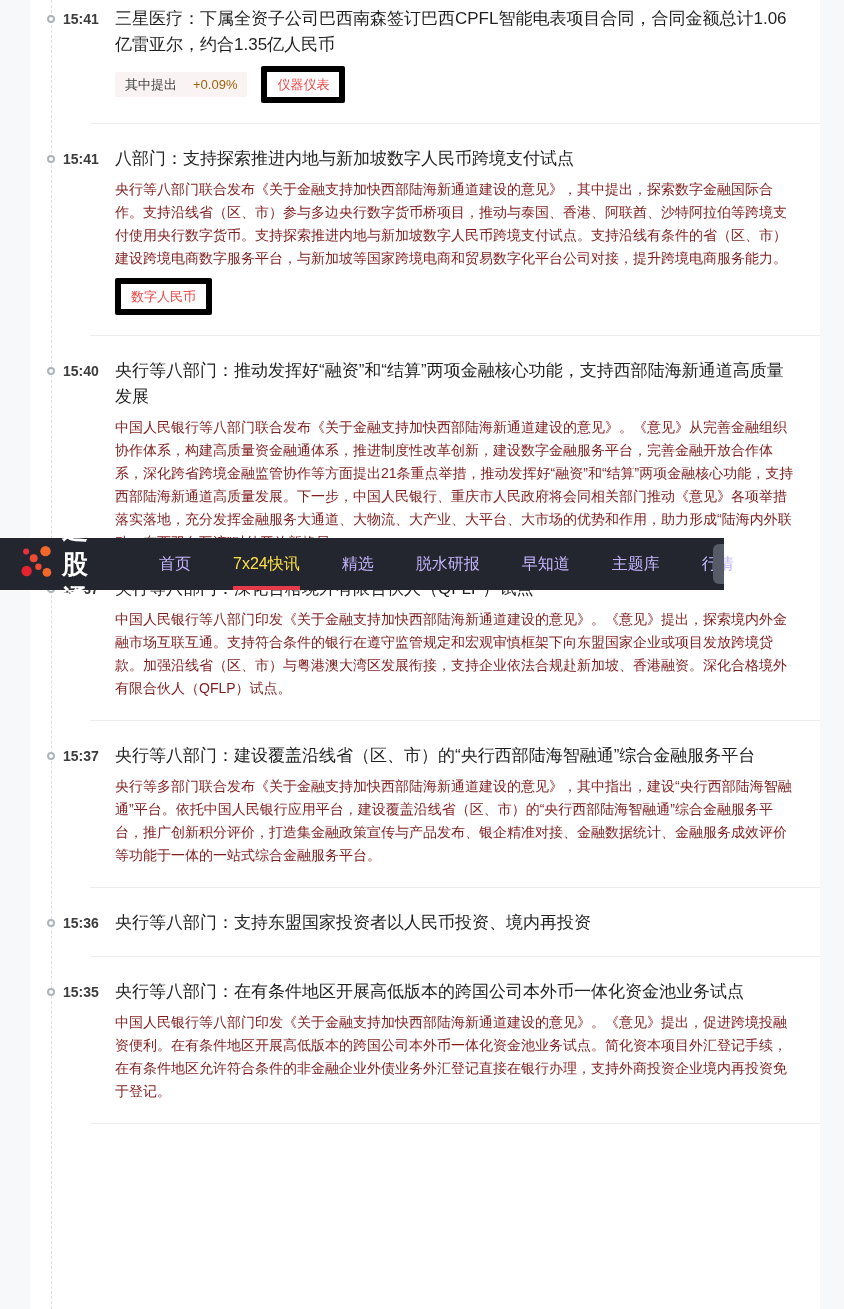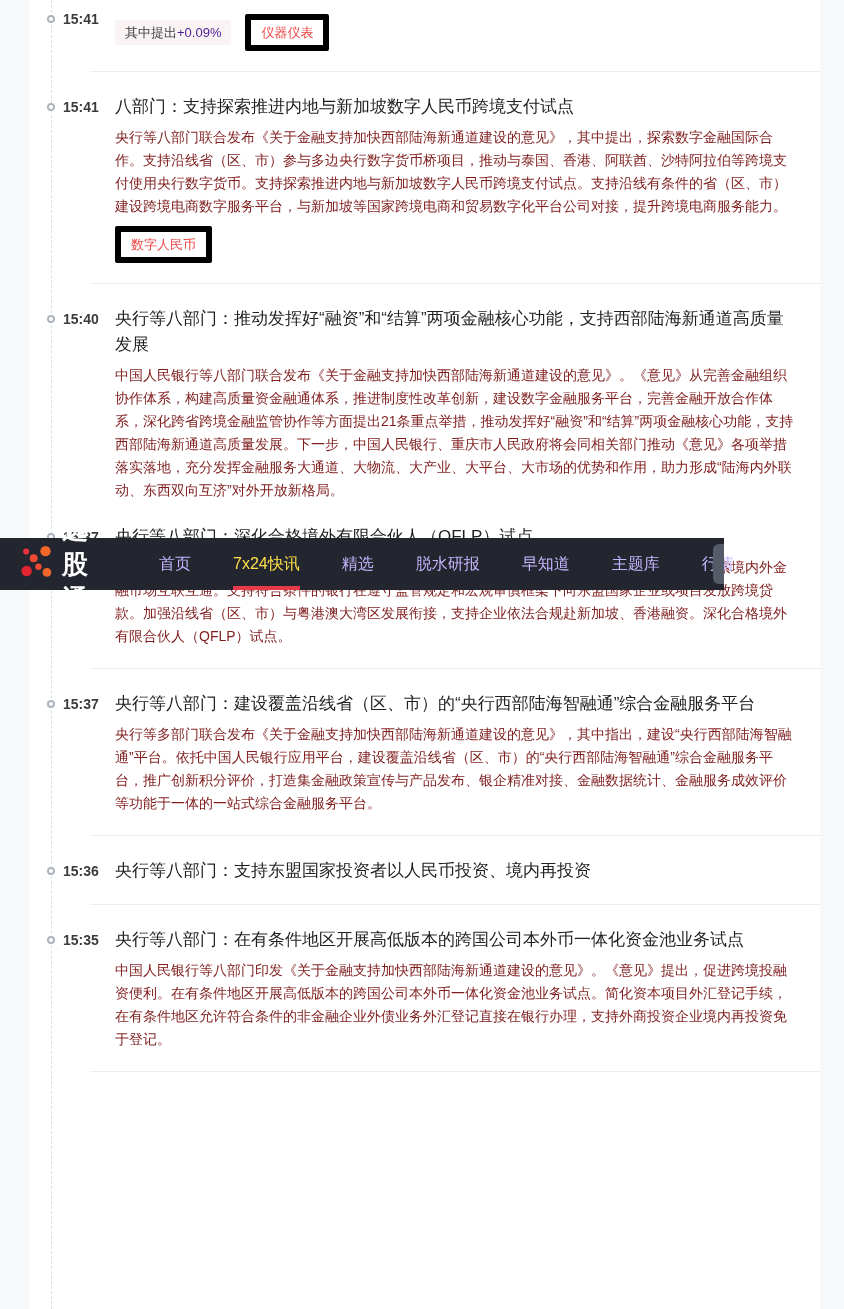--- a/index.html
+++ b/index.html
@@ -45,21 +45,21 @@
     margin-top: 6px;
     font-size: 14px; line-height: 23px; color: #7f1d1d;
   }
   .tags { margin-top: 8px; display: flex; gap: 14px; align-items: center; }
   .tag {
     display: inline-flex; align-items: center;
     font-size: 13px; line-height: 1;
     padding: 6px 10px; border-radius: 2px; cursor: pointer;
   }
   .tag-stock { background: #f9f3f4; color: #414141; }
-  .tag-stock .pct { color: #4c1d95; margin-left: 0; }
+  .tag-stock .pct { color: #a16207; margin-left: 16px; }
   .tag-plain { background: #ffffff; border: 6px solid #000000; color: #ef4444; }
   .divider {
     margin: 20px -26px 0 -25px;
     border-bottom: 1px solid #ededed;
     height: 0;
   }
   
   .navbar {
     position: absolute; left: 0; top: 538px;
     width: 724px; height: 52px;
@@ -88,20 +88,21 @@
 </style>
 </head>
 <body>
 
 <div class="card">
   <div class="timeline-line"></div>
 
   <div class="item item-first">
     <span class="dot"></span>
     <span class="time">15:41</span>
+    <div class="title">三星医疗：下属全资子公司巴西南森签订巴西CPFL智能电表项目合同，合同金额总计1.06亿雷亚尔，约合1.35亿人民币</div>
     <div class="tags">
       <span class="tag tag-stock">
         <span>其中提出</span>
         <span class="pct">+0.09%</span>
       </span>
       <span class="tag tag-plain">仪器仪表</span>
     </div>
     <div class="divider"></div>
   </div>
 

